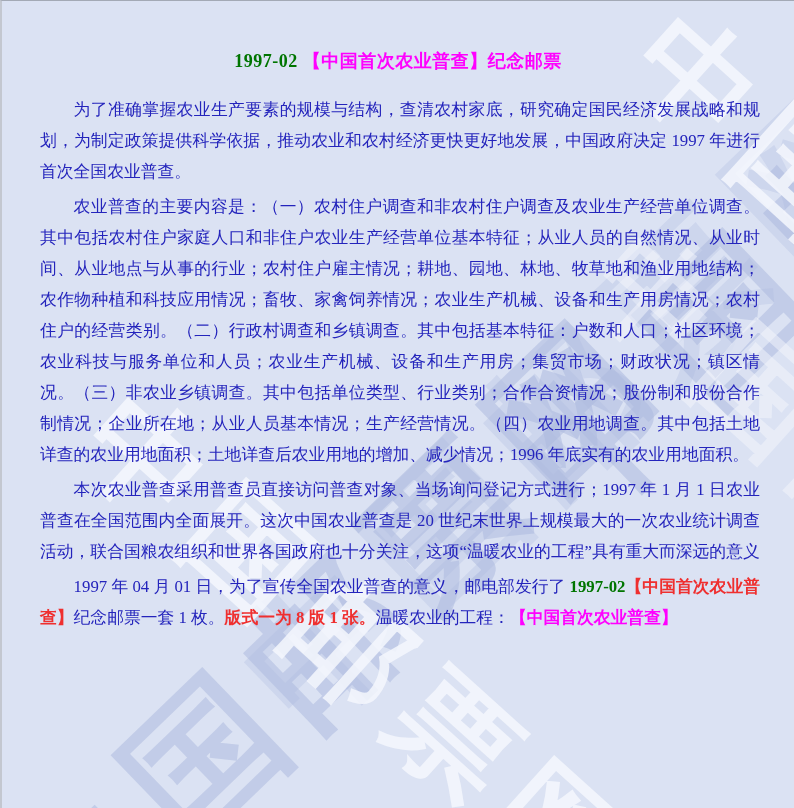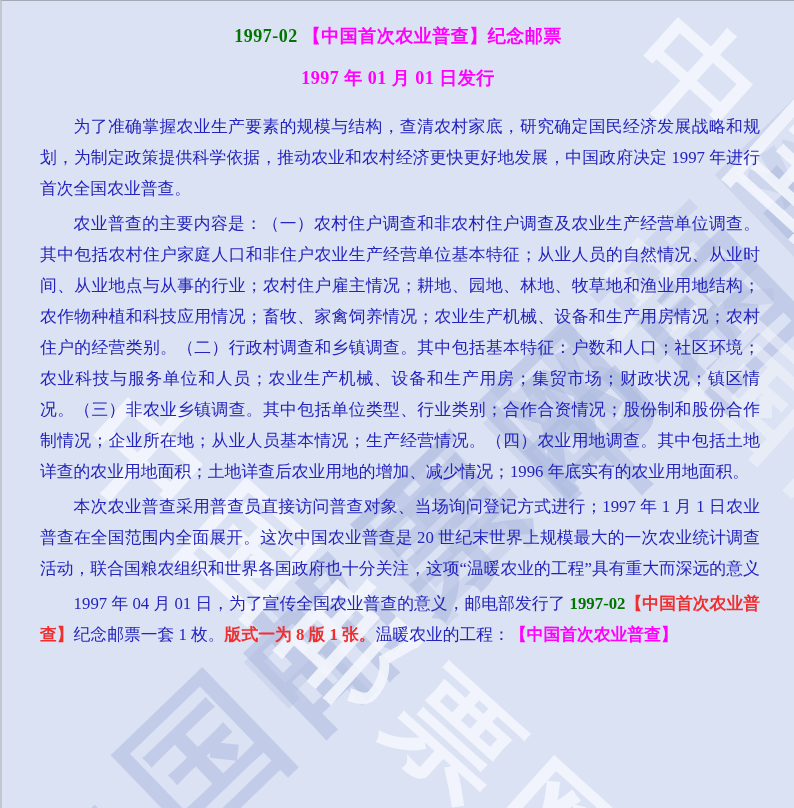--- a/index.html
+++ b/index.html
@@ -40,21 +40,21 @@
   .wm-light { color: rgba(244, 247, 253, 0.85); }
   .wm-1 { top: 120px;  left: 430px; font-size: 150px; transform: rotate(-44deg); }
   .wm-2 { top: 330px;  left: 150px; font-size: 150px; transform: rotate(-44deg); opacity:.55; }
   .wm-3 { top: 560px;  left: -90px; font-size: 150px; transform: rotate(-44deg); }
   .wm-4 { top: 210px;  left: 560px; font-size: 120px; transform: rotate(42deg); }
   .wm-5 { top: 590px;  left: 10px;  font-size: 120px; transform: rotate(42deg); }
   .wm-6 { top: 430px;  left: 520px; font-size: 120px; transform: rotate(42deg); opacity:.6; }
   
   .header {
     position: relative;
-    padding-top: 26px;
+    padding-top: 51px;
     text-align: center;
     z-index: 1;
   }
   .title-line {
     font-size: 18px;
     font-weight: bold;
     line-height: 19px;
     margin: 0 0 23px 0;
     letter-spacing: 0.5px;
   }
@@ -92,21 +92,20 @@
   <span class="wm-tile wm-light wm-6">中国邮票网</span>
 </div>
 
 <div class="page">
 
   <div class="header">
     <div class="title-line">
       <span class="t-green">1997-02</span>
       <span class="t-magenta">【中国首次农业普查】纪念邮票</span>
     </div>
-    <div class="title-line t-magenta">1997 年 01 月 01 日发行</div>
   </div>
 
   <div class="article">
       <p class="para"><span class="run-blue">为了准确掌握农业生产要素的规模与结构，查清农村家底，研究确定国民经济发展战略和规划，为制定政策提供科学依据，推动农业和农村经济更快更好地发展，中国政府决定 1997 年进行首次全国农业普查。</span></p>
       <p class="para"><span class="run-blue">农业普查的主要内容是：（一）农村住户调查和非农村住户调查及农业生产经营单位调查。其中包括农村住户家庭人口和非住户农业生产经营单位基本特征；从业人员的自然情况、从业时间、从业地点与从事的行业；农村住户雇主情况；耕地、园地、林地、牧草地和渔业用地结构；农作物种植和科技应用情况；畜牧、家禽饲养情况；农业生产机械、设备和生产用房情况；农村住户的经营类别。（二）行政村调查和乡镇调查。其中包括基本特征：户数和人口；社区环境；农业科技与服务单位和人员；农业生产机械、设备和生产用房；集贸市场；财政状况；镇区情况。（三）非农业乡镇调查。其中包括单位类型、行业类别；合作合资情况；股份制和股份合作制情况；企业所在地；从业人员基本情况；生产经营情况。（四）农业用地调查。其中包括土地详查的农业用地面积；土地详查后农业用地的增加、减少情况；1996 年底实有的农业用地面积。</span></p>
       <p class="para"><span class="run-blue">本次农业普查采用普查员直接访问普查对象、当场询问登记方式进行；1997 年 1 月 1 日农业普查在全国范围内全面展开。这次中国农业普查是 20 世纪末世界上规模最大的一次农业统计调查活动，联合国粮农组织和世界各国政府也十分关注，这项“温暖农业的工程”具有重大而深远的意义</span></p>
       <p class="para"><span class="run-blue">1997 年 04 月 01 日，为了宣传全国农业普查的意义，邮电部发行了 </span><span class="run-green">1997-02</span><span class="run-red">【中国首次农业普查】</span><span class="run-blue">纪念邮票一套 1 枚。</span><span class="run-red">版式一为 8 版 1 张。</span><span class="run-blue">温暖农业的工程：</span><span class="run-magenta">【中国首次农业普查】</span></p>
     </div>
 
 </div>

